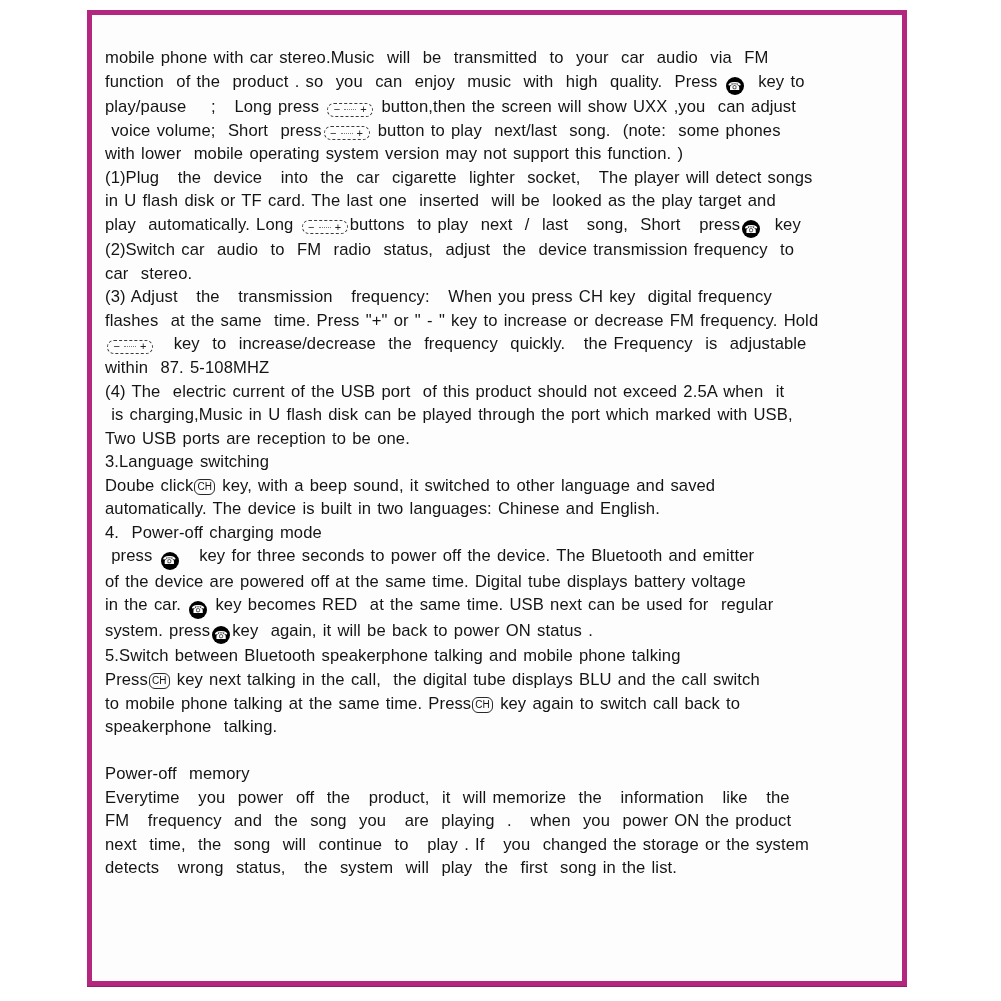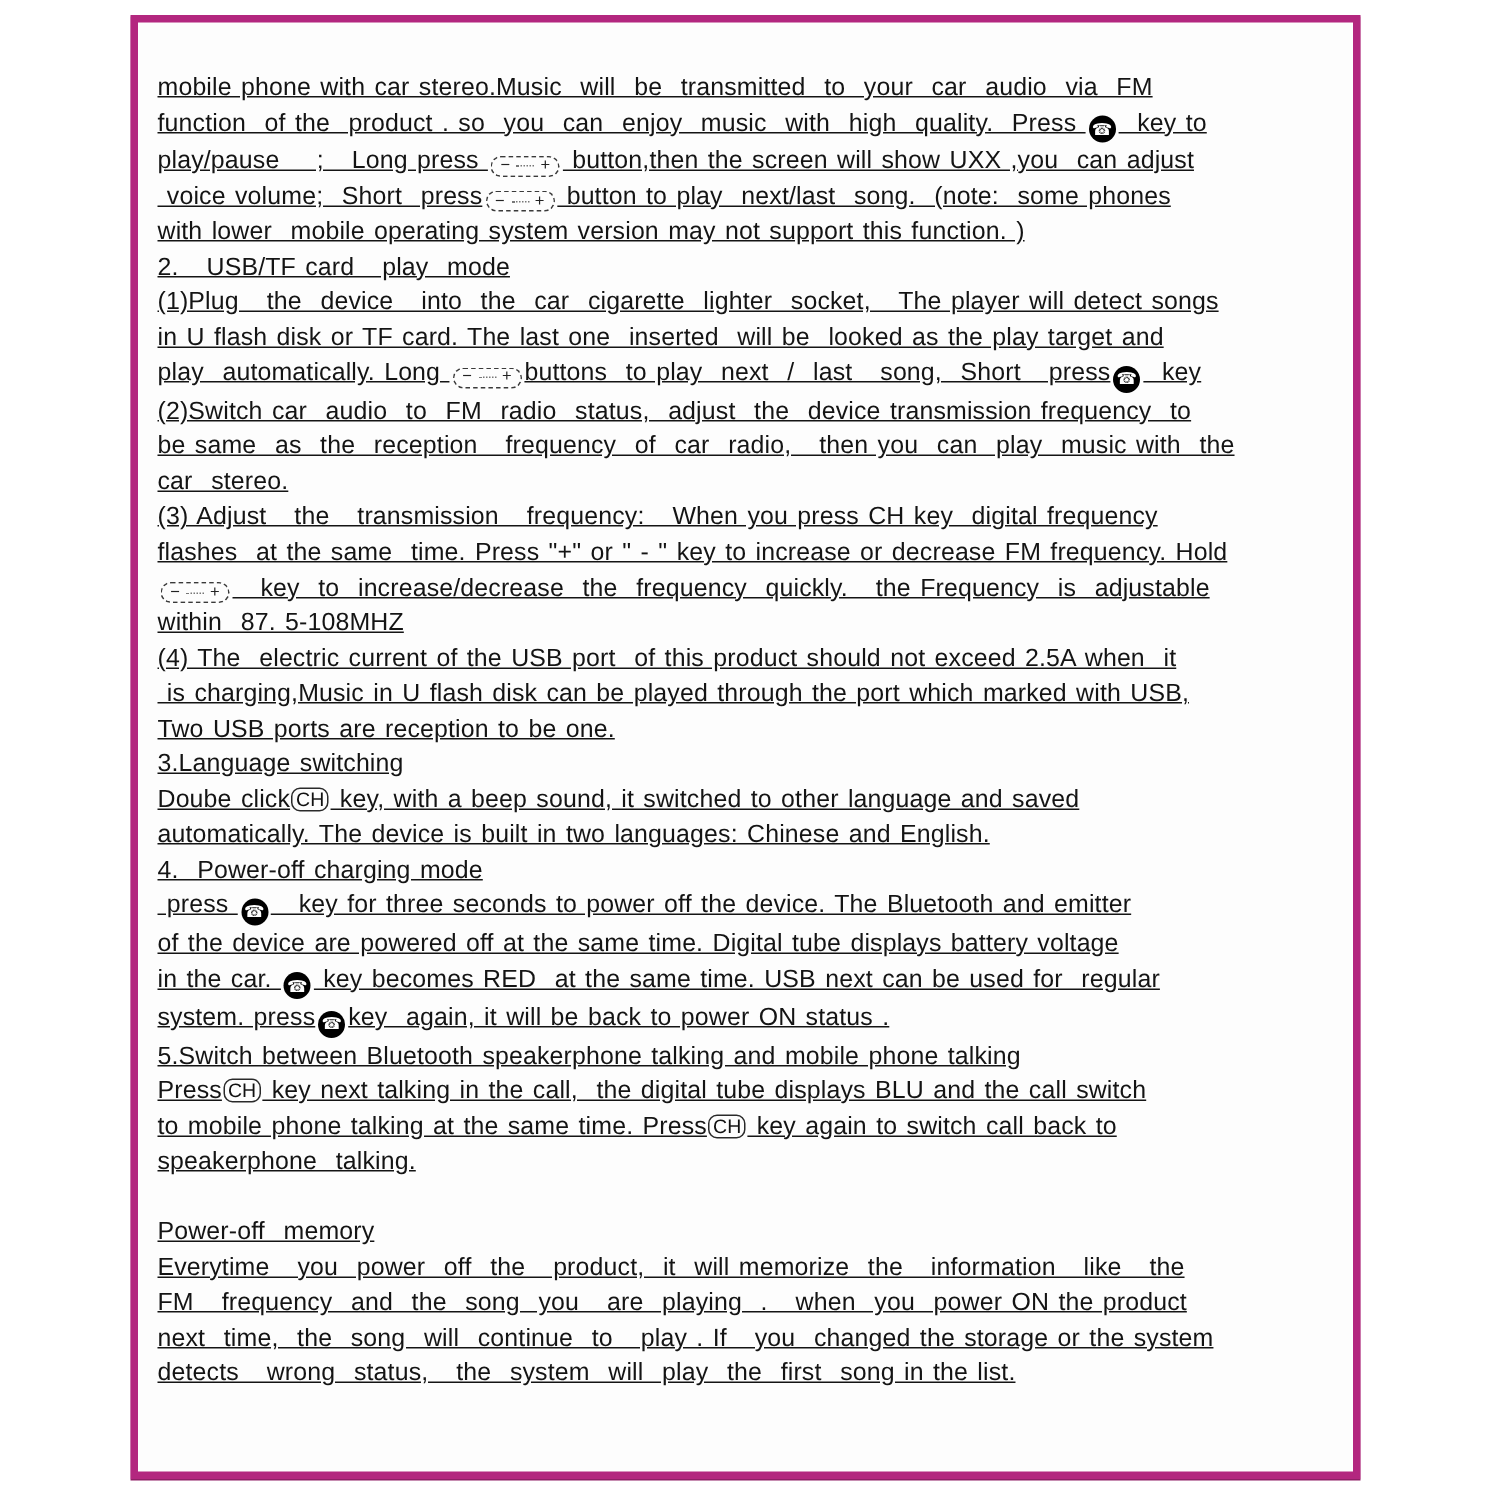--- a/index.html
+++ b/index.html
@@ -31,21 +31,20 @@
     overflow: hidden;
   }
   .line {
     white-space: pre;
     font-size: 16.6px;
     line-height: 23.55px;
     min-height: 23.55px;
     color: #141414;
     letter-spacing: 0.1px;
     word-spacing: 1.5px;
-    text-decoration: underline;
   }
   
   .ic-phone {
     display: inline-flex;
     align-items: center;
     justify-content: center;
     width: 18px;
     height: 18px;
     border-radius: 50%;
     background: #000;
@@ -80,46 +79,44 @@
     height: 0;
     border-top: 1.5px dotted #777;
     margin: 0 4px;
   }
   
   .ic-ch {
     display: inline-block;
     box-sizing: border-box;
     border: 1.4px solid #2a2a2a;
     border-radius: 6px;
-    font-size: 13px;
+    font-size: 10px;
     line-height: 14px;
     padding: 0 2px;
     color: #111;
     vertical-align: 1px;
     margin: 0 1px;
     background: #fdfdfd;
   }
 </style>
 </head>
 <body>
 
 <div class="canvas">
   <div class="sheet">
     <div>
         <div class="line"><span>mobile phone with car stereo.Music  will  be  transmitted  to  your  car  audio  via  FM</span></div>
         <div class="line"><span>function  of the  product . so  you  can  enjoy  music  with  high  quality.  Press </span><span class="ic-phone">☎</span><span>  key to</span></div>
         <div class="line"><span>play/pause    ;   Long press </span><span class="ic-mp"><span>−</span><span class="mp-dash"></span><span>+</span></span><span> button,then the screen will show UXX ,you  can adjust</span></div>
         <div class="line"><span> voice volume;  Short  press</span><span class="ic-mp"><span>−</span><span class="mp-dash"></span><span>+</span></span><span> button to play  next/last  song.  (note:  some phones</span></div>
         <div class="line"><span>with lower  mobile operating system version may not support this function. )</span></div>
-        <div class="line"><span>2.   USB/TF card   play  mode</span></div>
         <div class="line"><span>(1)Plug   the  device   into  the  car  cigarette  lighter  socket,   The player will detect songs</span></div>
         <div class="line"><span>in U flash disk or TF card. The last one  inserted  will be  looked as the play target and</span></div>
         <div class="line"><span>play  automatically. Long </span><span class="ic-mp"><span>−</span><span class="mp-dash"></span><span>+</span></span><span>buttons  to play  next  /  last   song,  Short   press</span><span class="ic-phone">☎</span><span>  key</span></div>
         <div class="line"><span>(2)Switch car  audio  to  FM  radio  status,  adjust  the  device transmission frequency  to</span></div>
-        <div class="line"><span>be same  as  the  reception   frequency  of  car  radio,   then you  can  play  music with  the</span></div>
         <div class="line"><span>car  stereo.</span></div>
         <div class="line"><span>(3) Adjust   the   transmission   frequency:   When you press CH key  digital frequency</span></div>
         <div class="line"><span>flashes  at the same  time. Press "+" or " - " key to increase or decrease FM frequency. Hold</span></div>
         <div class="line"><span class="ic-mp"><span>−</span><span class="mp-dash"></span><span>+</span></span><span>   key  to  increase/decrease  the  frequency  quickly.   the Frequency  is  adjustable</span></div>
         <div class="line"><span>within  87. 5-108MHZ</span></div>
         <div class="line"><span>(4) The  electric current of the USB port  of this product should not exceed 2.5A when  it</span></div>
         <div class="line"><span> is charging,Music in U flash disk can be played through the port which marked with USB,</span></div>
         <div class="line"><span>Two USB ports are reception to be one.</span></div>
         <div class="line"><span>3.Language switching</span></div>
         <div class="line"><span>Doube click</span><span class="ic-ch">CH</span><span> key, with a beep sound, it switched to other language and saved</span></div>

